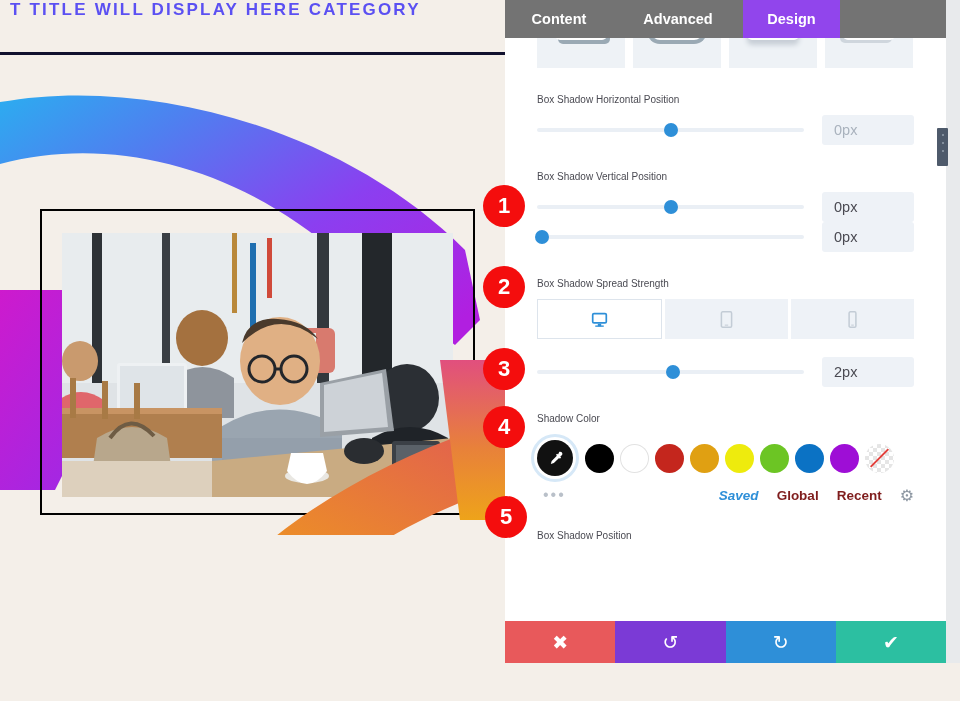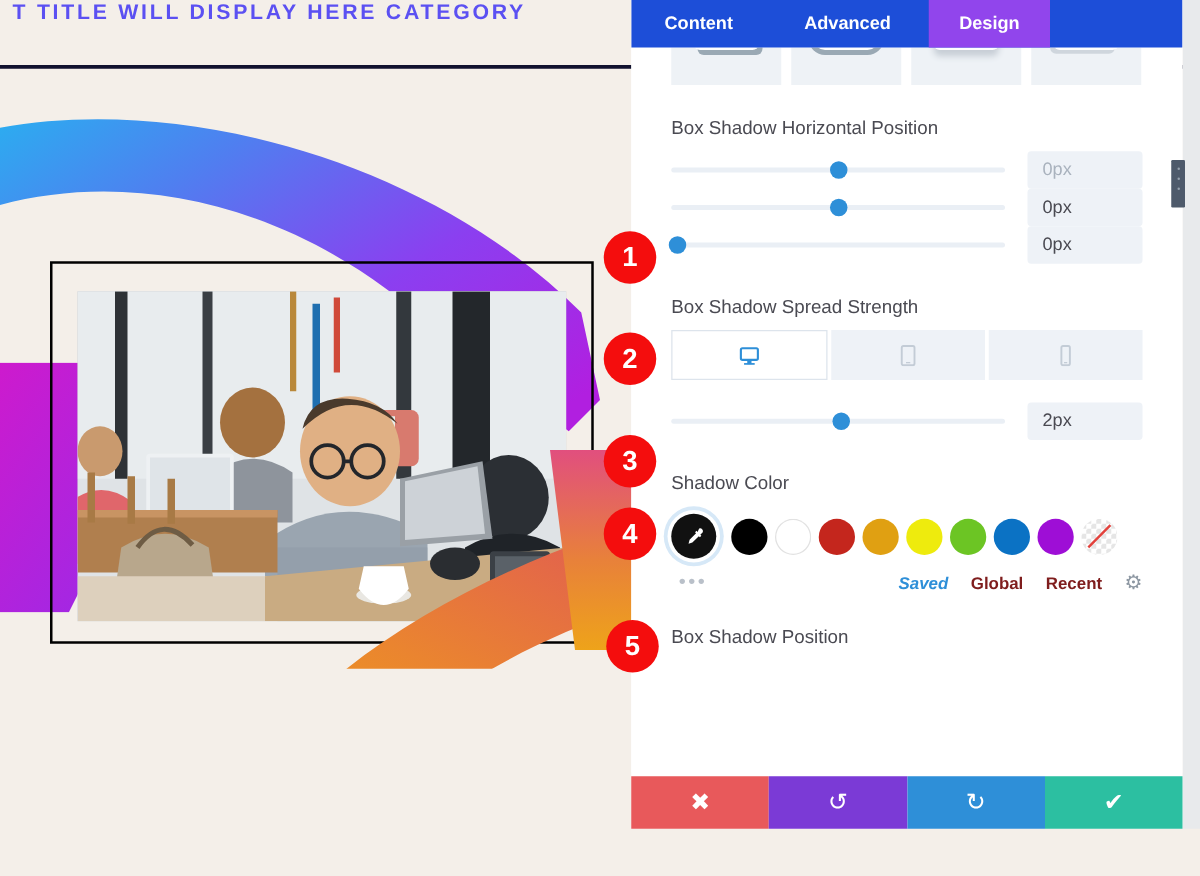--- a/index.html
+++ b/index.html
@@ -89,21 +89,21 @@
   .panel-gutter {
     position: absolute; left: 946px; top: 0;
     width: 14px; height: 663px;
     background: #e8eaec;
     z-index: 19;
   }
 
   .tabbar {
     position: absolute; left: 0; top: 0;
     width: 441px; height: 38px;
-    background: #1d4ed8;
+    background: #737373;
     display: flex;
     z-index: 30;
     align-items: center;
   }
   .tab {
     height: 38px;
     display: flex; align-items: center; justify-content: center;
     color: #fff; font-size: 14.5px; font-weight: bold;
     cursor: pointer;
     padding: 0 22px;
@@ -142,21 +142,21 @@
     background: #fff;
     border-radius: 5px;
     position: relative;
   }
   .preset.p1 .chip { box-shadow: 3px 4px 0 #9aa9b4; }
   .preset.p2 .chip { box-shadow: 0 0 0 4px #9aa9b4; border-radius: 9px; }
   .preset.p3 .chip { box-shadow: 0 5px 5px #c7ced6; }
   .preset.p4 .chip { box-shadow: -3px 3px 0 #cfd6dd; }
 
   .field-label {
-    font-size: 15px;
+    font-size: 10px;
     color: #4a4a52;
     margin-top: 26px;
     margin-bottom: 10px;
     font-family: "Liberation Sans", sans-serif;
   }
 
   .slider-row {
     display: flex; align-items: center; gap: 18px;
   }
   .slider {
@@ -461,20 +461,21 @@
 
         <div class="field-label">Box Shadow Horizontal Position</div>
         <div class="slider-row">
           <div class="slider">
             <div class="track"></div>
             <div class="knob" style="left:50%"></div>
           </div>
           <div class="numbox muted">0px</div>
         </div>
 
+        <div class="field-label">Box Shadow Vertical Position</div>
         <div class="slider-row">
           <div class="slider">
             <div class="track"></div>
             <div class="knob" style="left:50%"></div>
           </div>
           <div class="numbox">0px</div>
         </div>
 
         <div class="slider-row">
           <div class="slider">

